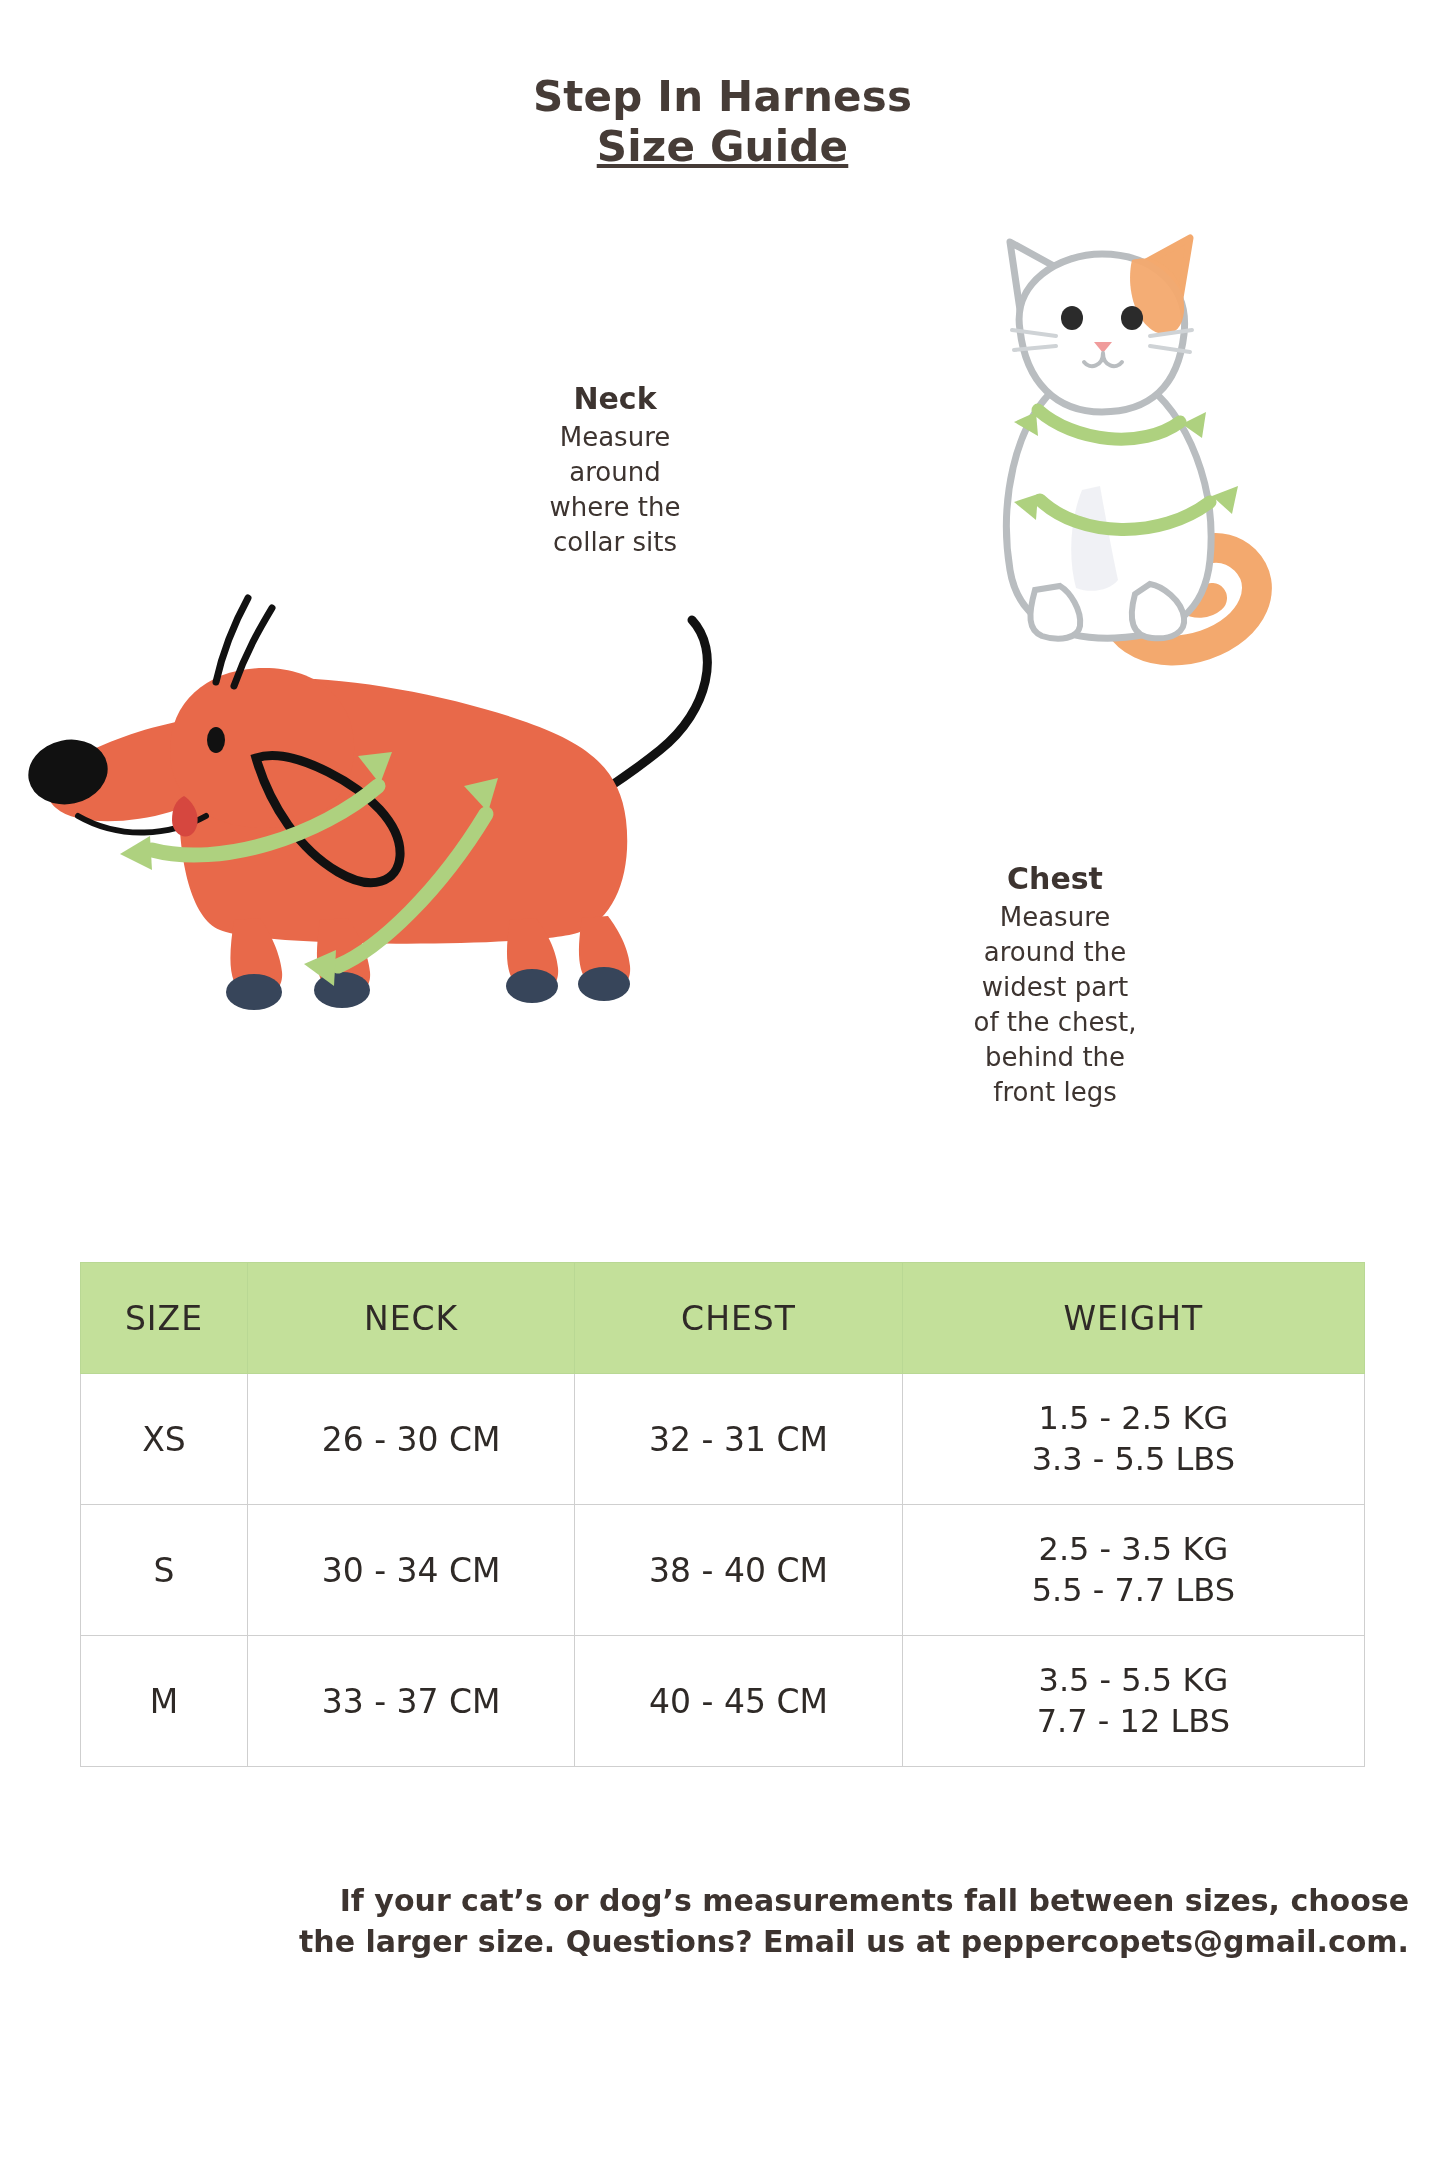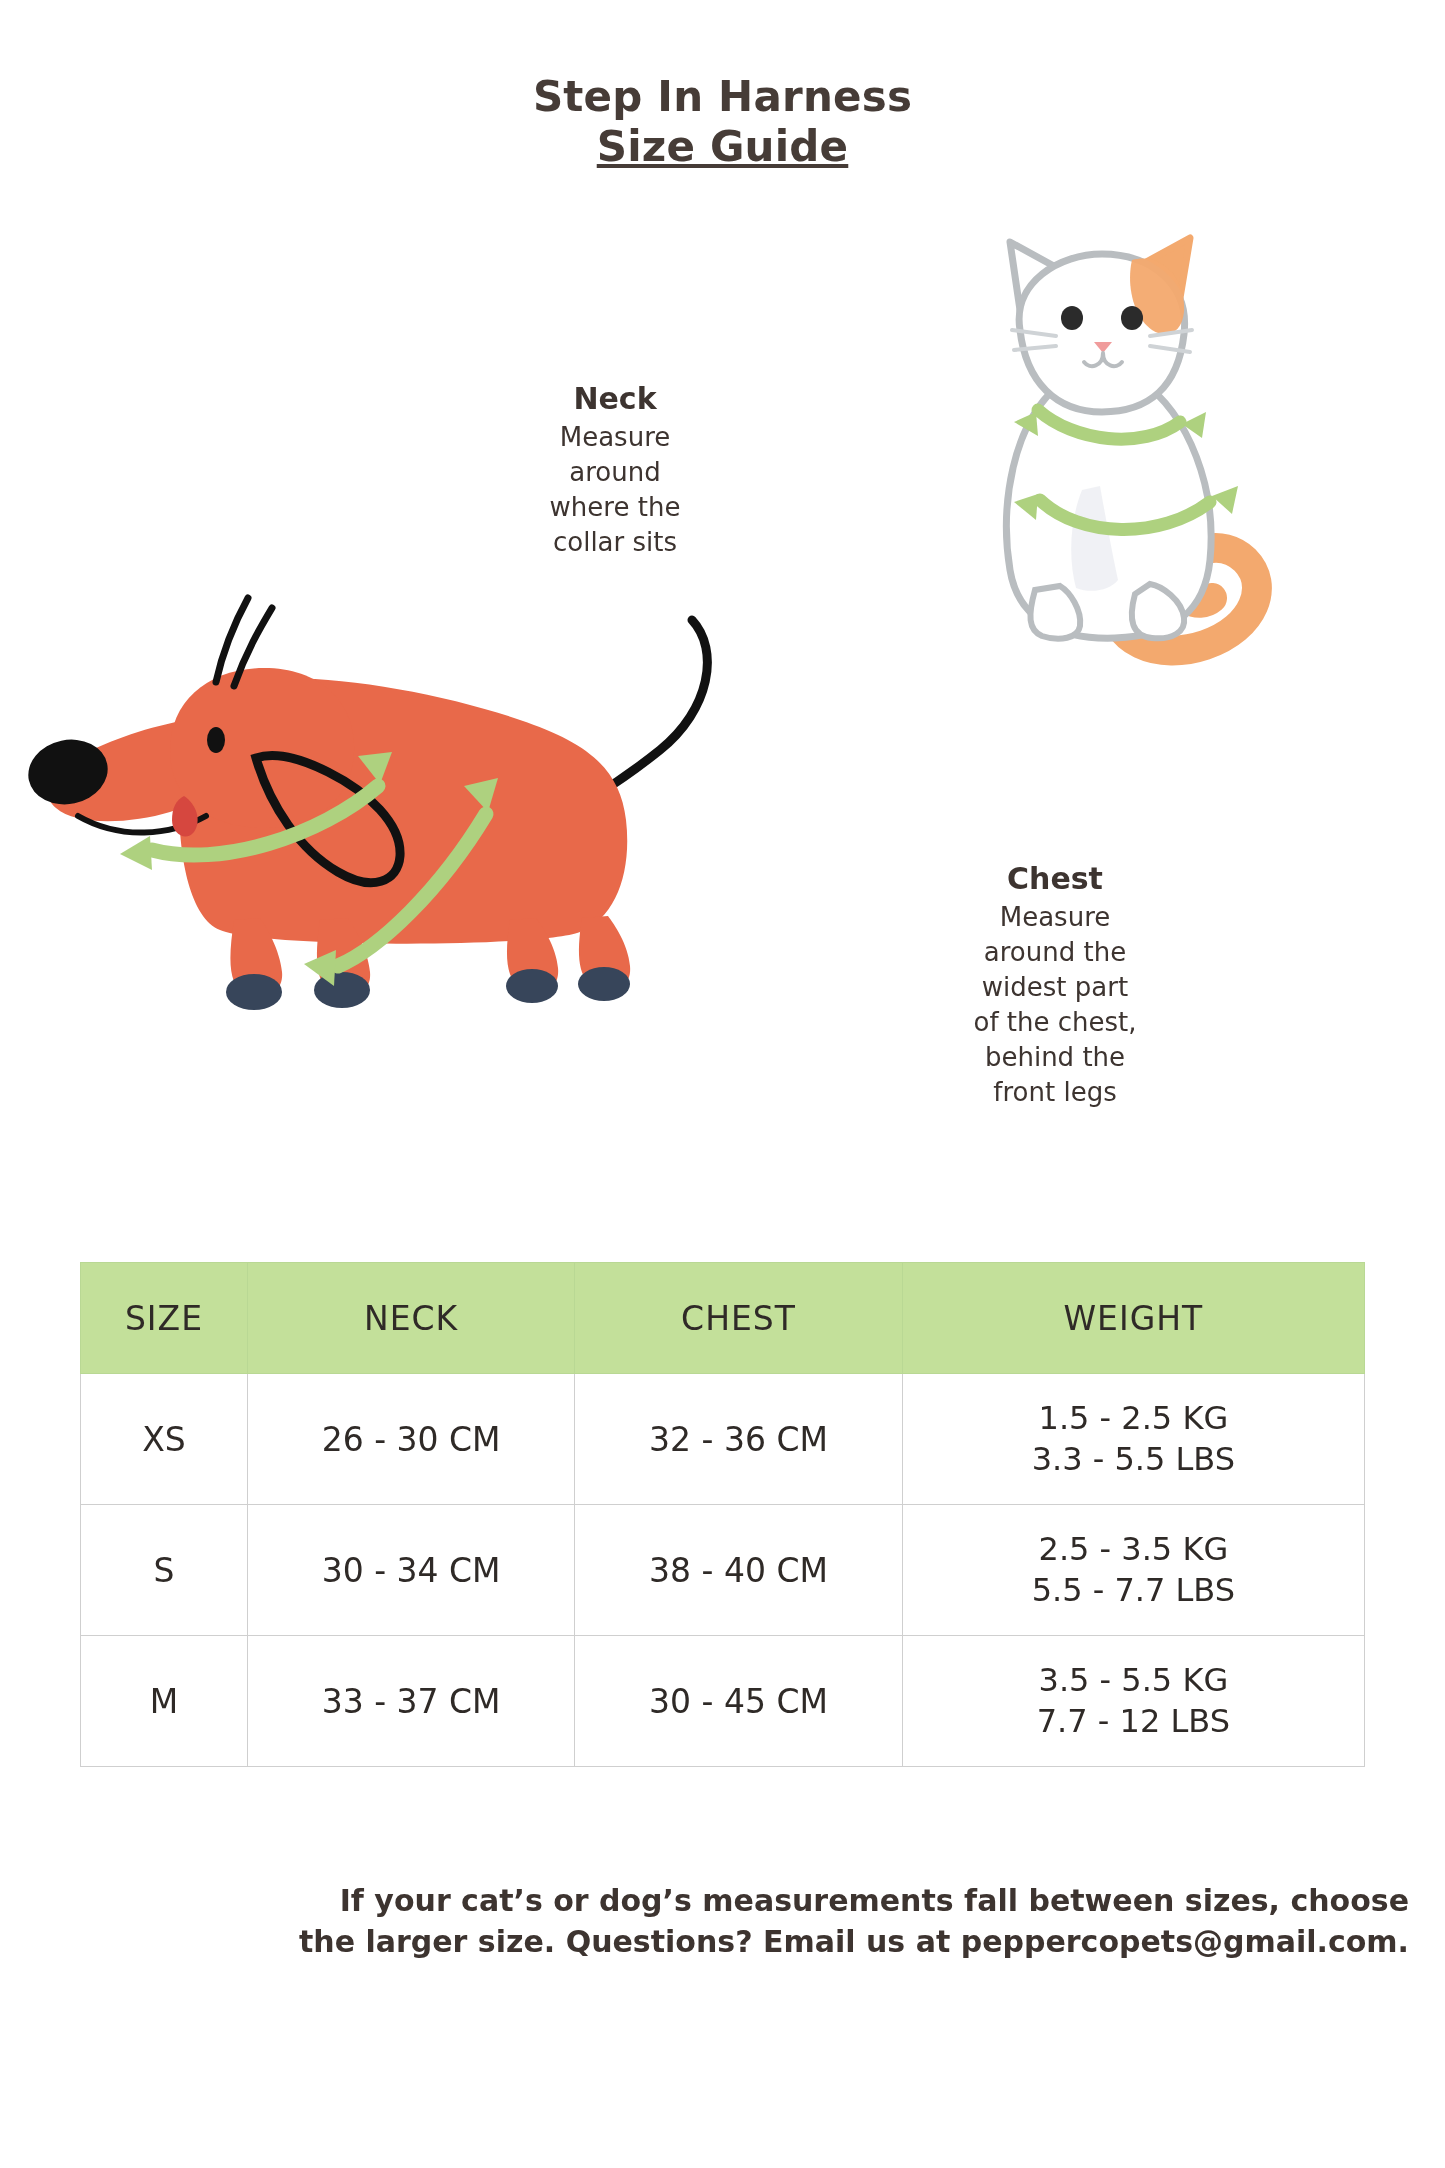--- a/index.html
+++ b/index.html
@@ -279,39 +279,39 @@
           <th>SIZE</th>
           <th>NECK</th>
           <th>CHEST</th>
           <th>WEIGHT</th>
         </tr>
       </thead>
       <tbody>
         <tr>
           <td>XS</td>
           <td>26 - 30 CM</td>
-          <td>32 - 36 CM</td>
+          <td>32 - 31 CM</td>
           <td class="weight">
             <span class="weight-line">1.5 - 2.5 KG</span>
             <span class="weight-line">3.3 - 5.5 LBS</span>
           </td>
         </tr>
         <tr>
           <td>S</td>
           <td>30 - 34 CM</td>
           <td>38 - 40 CM</td>
           <td class="weight">
             <span class="weight-line">2.5 - 3.5 KG</span>
             <span class="weight-line">5.5 - 7.7 LBS</span>
           </td>
         </tr>
         <tr>
           <td>M</td>
           <td>33 - 37 CM</td>
-          <td>30 - 45 CM</td>
+          <td>40 - 45 CM</td>
           <td class="weight">
             <span class="weight-line">3.5 - 5.5 KG</span>
             <span class="weight-line">7.7 - 12 LBS</span>
           </td>
         </tr>
       </tbody>
     </table>
   </div>
 
   <div class="footer">If your cat’s or dog’s measurements fall between sizes, choose

